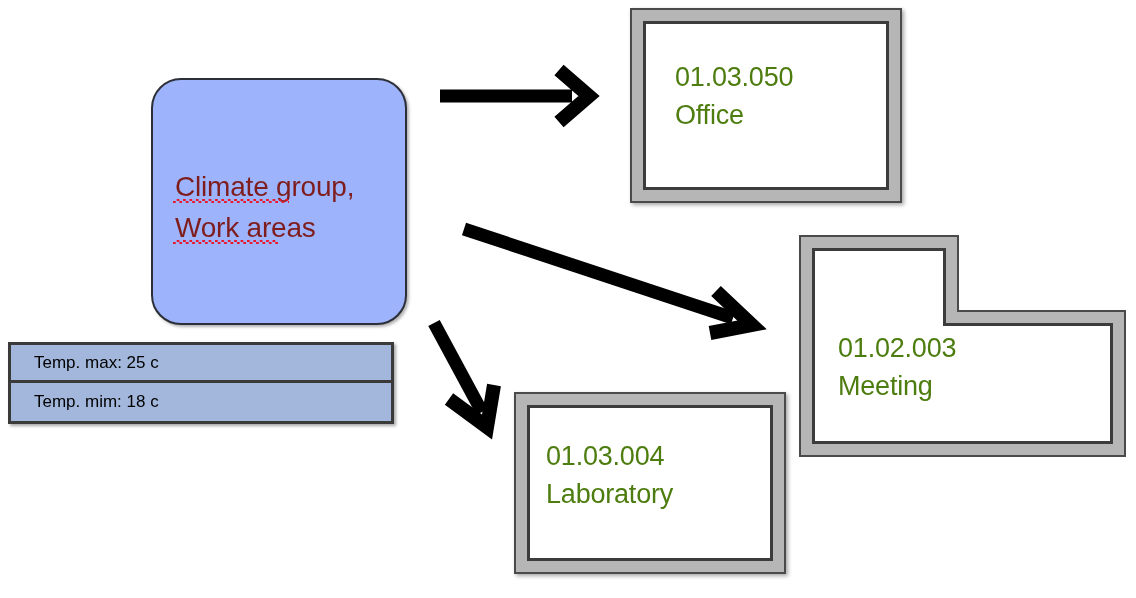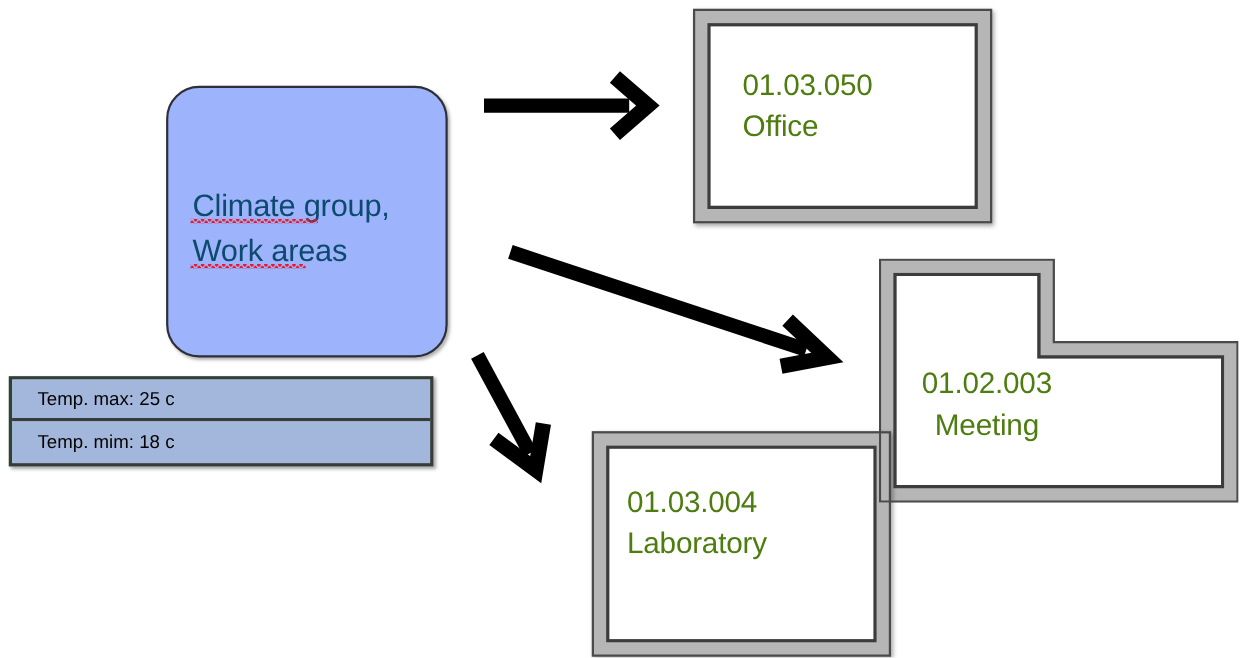--- a/index.html
+++ b/index.html
@@ -30,21 +30,21 @@
     border-radius: 30px;
     box-sizing: border-box;
     box-shadow: 2px 2px 3px rgba(0,0,0,0.30);
   }
   .climate-text {
     position: absolute;
     left: 22px;
     top: 86px;
     font-size: 28px;
     line-height: 41px;
-    color: #0c4a6e;
+    color: #7f1d1d;
     white-space: pre-line;
     letter-spacing: -0.2px;
   }
   .squiggle {
     position: absolute;
     height: 4px;
     background-image:
       radial-gradient(circle at 1.6px 3.2px, #e8192c 1.5px, transparent 1.6px),
       radial-gradient(circle at 4.8px 0.8px, #e8192c 1.5px, transparent 1.6px);
     background-size: 6.4px 4px;
@@ -55,21 +55,21 @@
 
   
   .prop-table {
     position: absolute;
     left: 8px;
     top: 342px;
     width: 386px;
     height: 82px;
     border: 3px solid #3a3a3a;
     box-sizing: border-box;
-    background: #86efac;
+    background: #000000;
     box-shadow: 2px 2px 3px rgba(0,0,0,0.35);
   }
   .prop-row {
     height: 38px;
     display: flex;
     align-items: center;
     padding-left: 23px;
     font-size: 17px;
     color: #000000;
     background: #a3b7dc;
@@ -107,26 +107,26 @@
     white-space: pre-line;
     letter-spacing: -0.2px;
     z-index: 3;
   }
 
   
   .room-office { left: 630px; top: 8px; width: 272px; height: 195px; }
   .room-office .room-label { left: 45px; top: 50px; }
 
   
-  .room-lab { left: 538px; top: 392px; width: 272px; height: 205px; }
+  .room-lab { left: 514px; top: 392px; width: 272px; height: 182px; }
   .room-lab .room-label { left: 32px; top: 45px; }
 
   
   .room-meeting {
-    left: 799px; top: 235px; width: 327px; height: 222px; text-align: center;
+    left: 799px; top: 235px; width: 327px; height: 222px;
   }
   .room-meeting .frame-outer {
     background: #b6b6b6;
     border: none;
     box-shadow: none;
     clip-path: polygon(0 0, 160px 0, 160px 75px, 327px 75px, 327px 222px, 0 222px);
     filter: drop-shadow(2px 2px 3px rgba(0,0,0,0.35));
   }
   .room-meeting .frame-edge {
     position: absolute;

